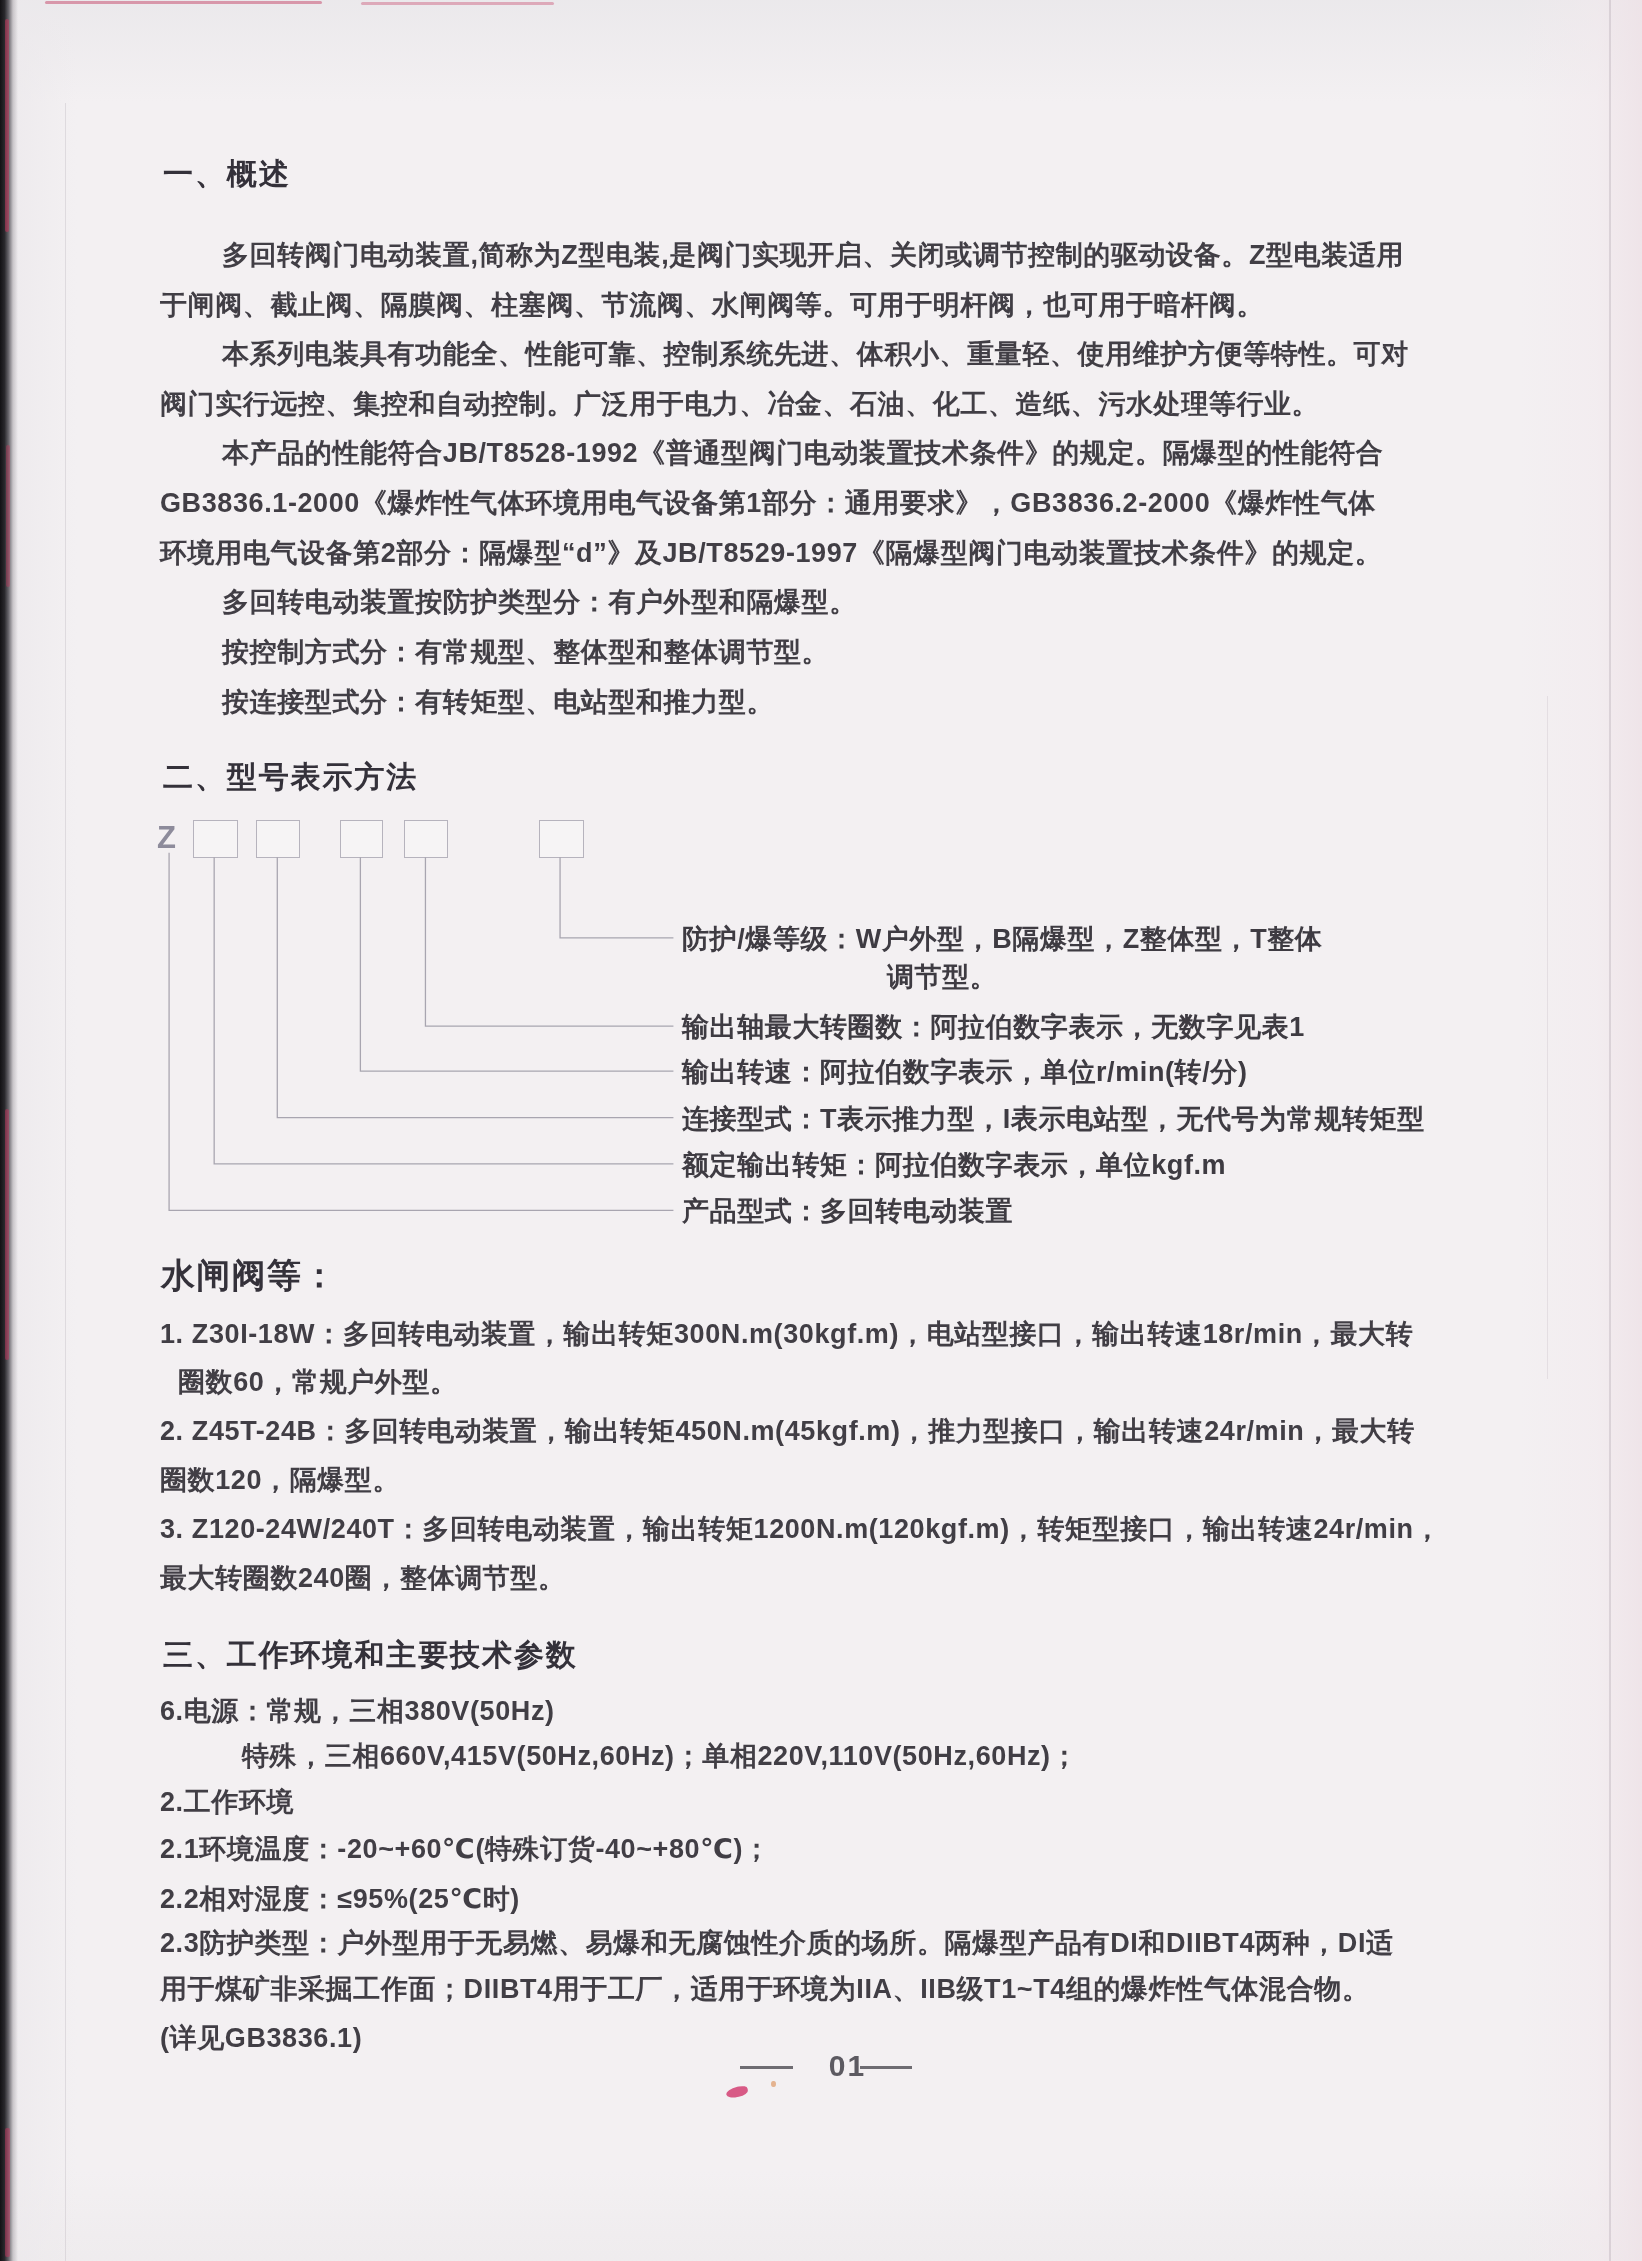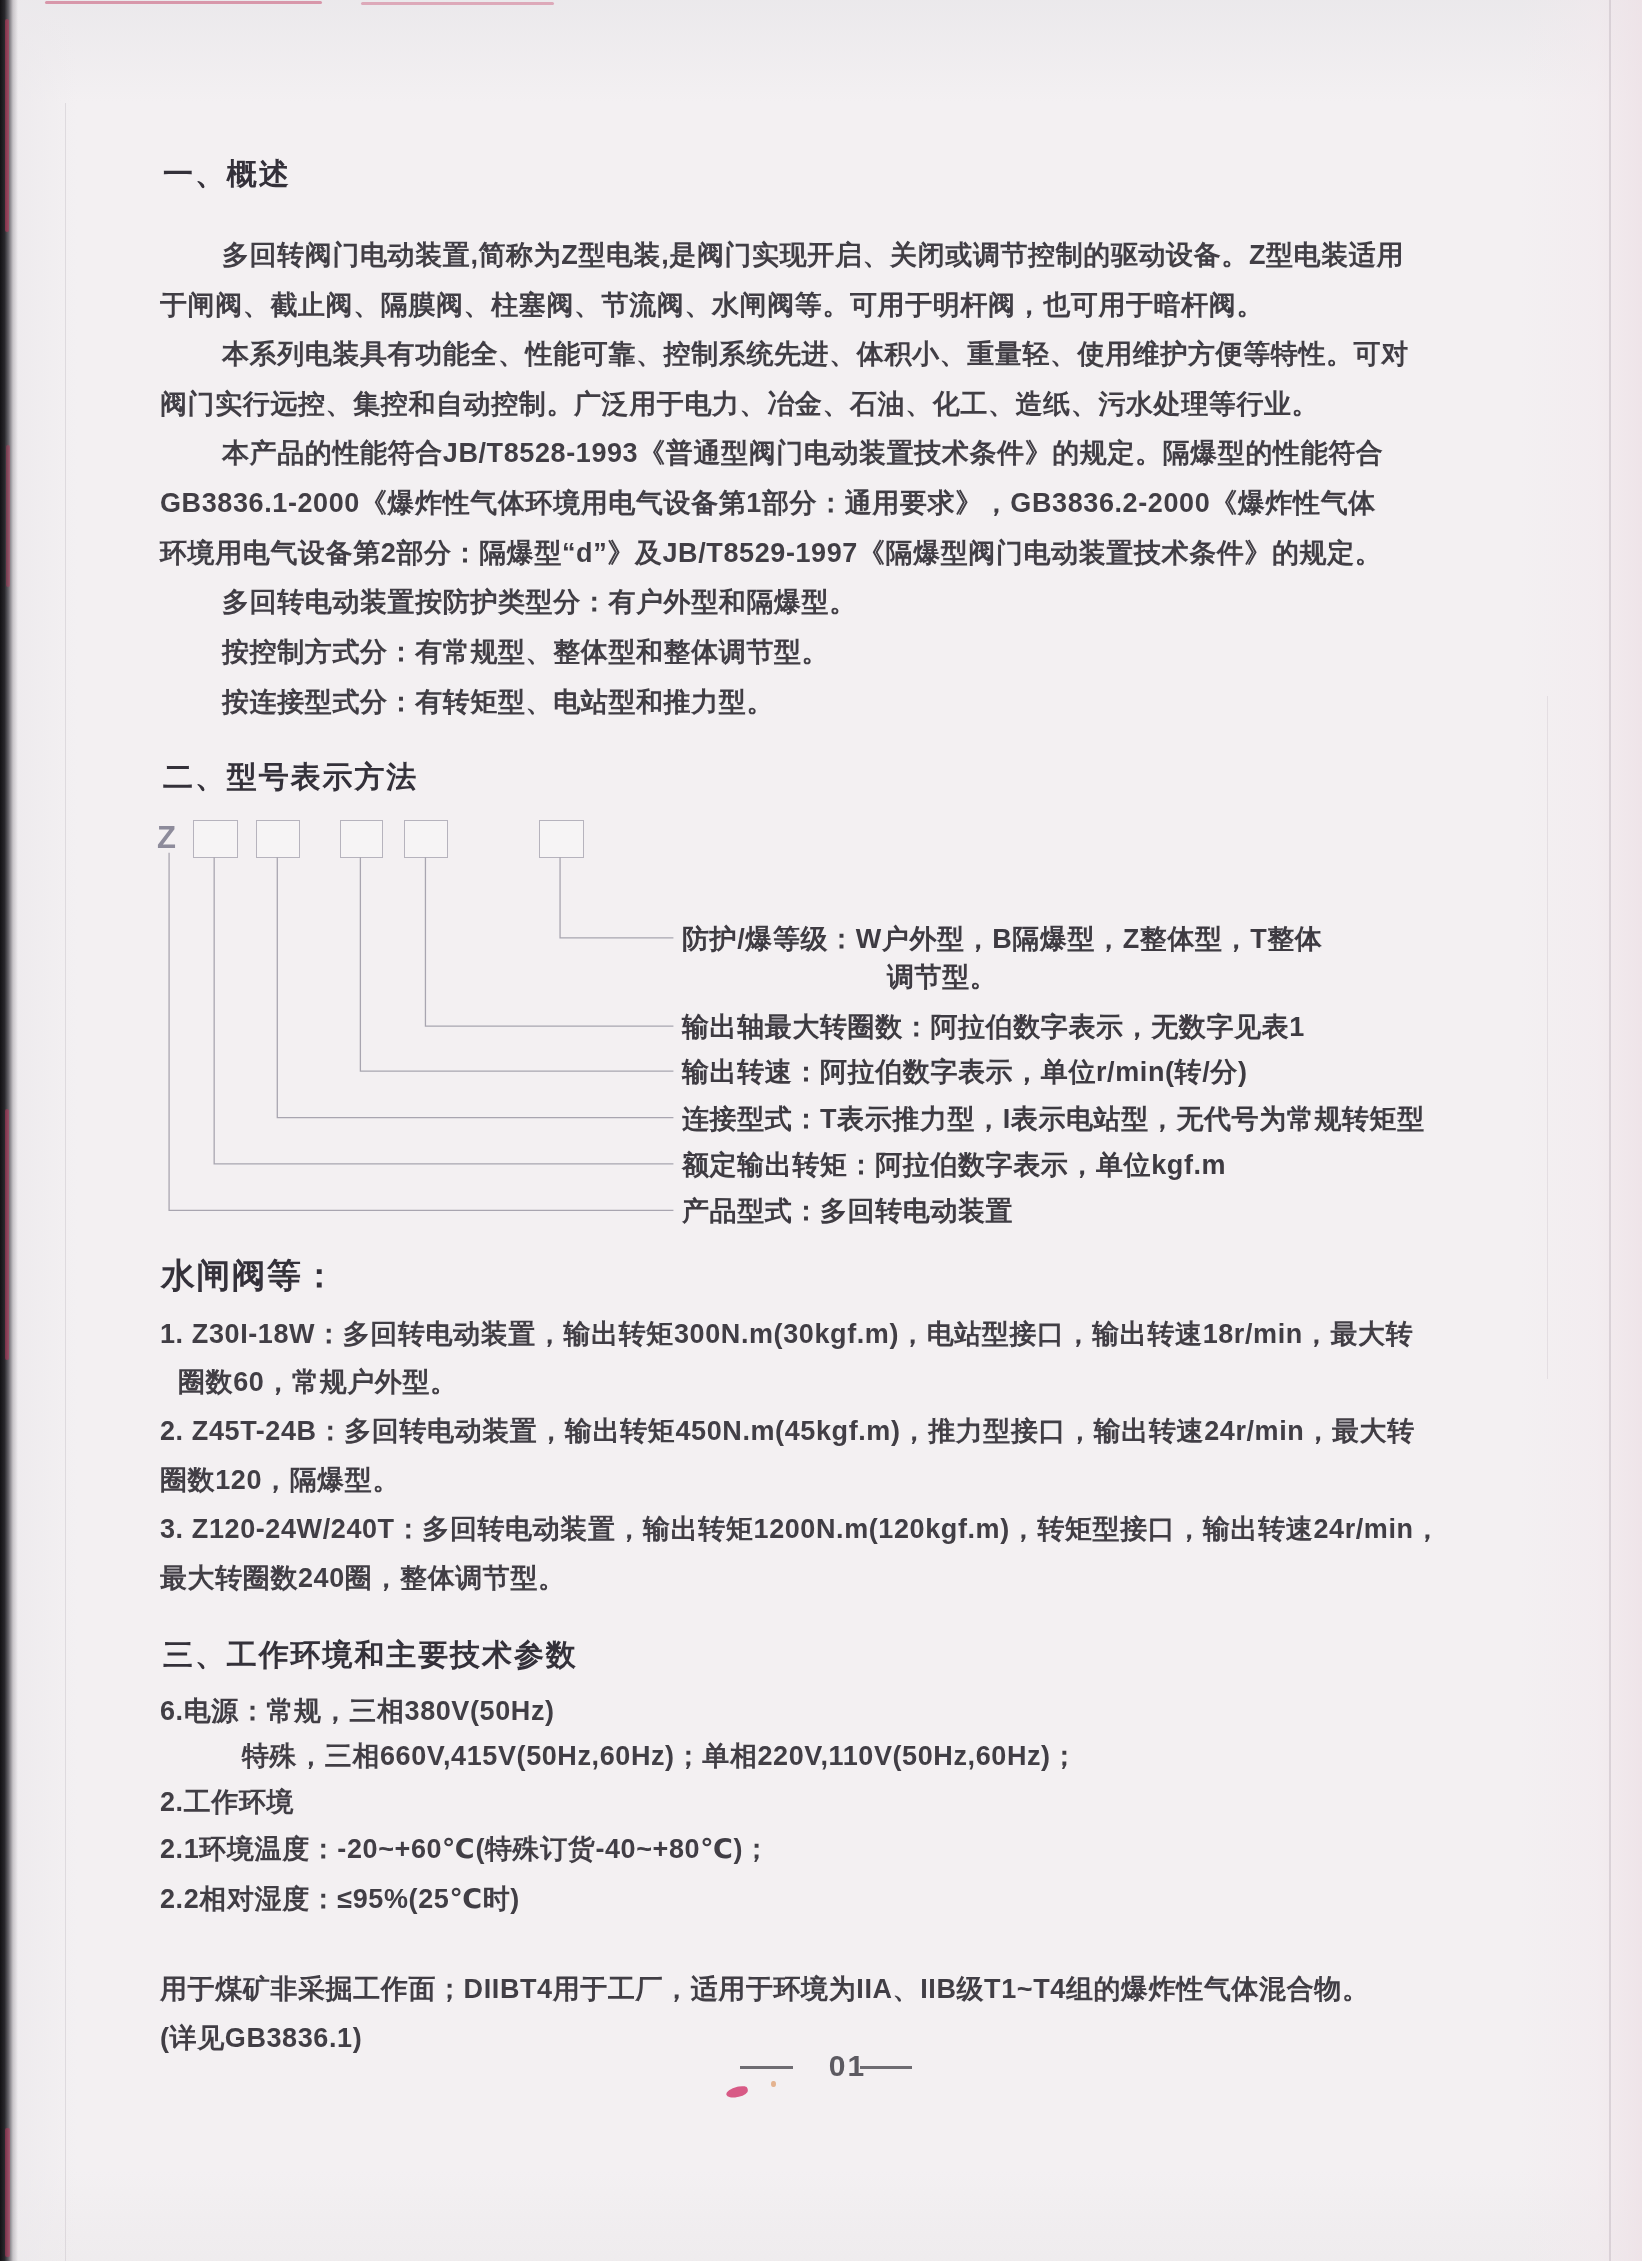--- a/index.html
+++ b/index.html
@@ -76,21 +76,21 @@
   <div class="red-streak rs-top1"></div>
   <div class="red-streak rs-top2"></div>
   <div class="red-fleck"></div>
   <div class="red-fleck2"></div>
 
   <div class="heading" style="left:163px;top:157px">一、概述</div>
   <div class="tline" style="left:222px;top:240px">多回转阀门电动装置,简称为Z型电装,是阀门实现开启、关闭或调节控制的驱动设备。Z型电装适用</div>
   <div class="tline" style="left:160px;top:290px">于闸阀、截止阀、隔膜阀、柱塞阀、节流阀、水闸阀等。可用于明杆阀，也可用于暗杆阀。</div>
   <div class="tline" style="left:222px;top:339px">本系列电装具有功能全、性能可靠、控制系统先进、体积小、重量轻、使用维护方便等特性。可对</div>
   <div class="tline" style="left:160px;top:389px">阀门实行远控、集控和自动控制。广泛用于电力、冶金、石油、化工、造纸、污水处理等行业。</div>
-  <div class="tline" style="left:222px;top:438px">本产品的性能符合JB/T8528-1993《普通型阀门电动装置技术条件》的规定。隔爆型的性能符合</div>
+  <div class="tline" style="left:222px;top:438px">本产品的性能符合JB/T8528-1992《普通型阀门电动装置技术条件》的规定。隔爆型的性能符合</div>
   <div class="tline" style="left:160px;top:488px">GB3836.1-2000《爆炸性气体环境用电气设备第1部分：通用要求》，GB3836.2-2000《爆炸性气体</div>
   <div class="tline" style="left:160px;top:538px">环境用电气设备第2部分：隔爆型“d”》及JB/T8529-1997《隔爆型阀门电动装置技术条件》的规定。</div>
   <div class="tline" style="left:222px;top:587px">多回转电动装置按防护类型分：有户外型和隔爆型。</div>
   <div class="tline" style="left:222px;top:637px">按控制方式分：有常规型、整体型和整体调节型。</div>
   <div class="tline" style="left:222px;top:687px">按连接型式分：有转矩型、电站型和推力型。</div>
 
   <div class="heading" style="left:163px;top:760px">二、型号表示方法</div>
 
   <div class="dg-z">Z</div>
   <div class="dg-box b1"></div>
@@ -123,20 +123,21 @@
   <div class="tline" style="left:160px;top:1465px">圈数120，隔爆型。</div>
   <div class="tline" style="left:160px;top:1514px">3. Z120-24W/240T：多回转电动装置，输出转矩1200N.m(120kgf.m)，转矩型接口，输出转速24r/min，</div>
   <div class="tline" style="left:160px;top:1563px">最大转圈数240圈，整体调节型。</div>
 
   <div class="heading" style="left:163px;top:1638px">三、工作环境和主要技术参数</div>
   <div class="tline" style="left:160px;top:1696px">6.电源：常规，三相380V(50Hz)</div>
   <div class="tline" style="left:242px;top:1741px">特殊，三相660V,415V(50Hz,60Hz)；单相220V,110V(50Hz,60Hz)；</div>
   <div class="tline" style="left:160px;top:1787px">2.工作环境</div>
   <div class="tline" style="left:160px;top:1834px">2.1环境温度：-20~+60℃(特殊订货-40~+80℃)；</div>
   <div class="tline" style="left:160px;top:1884px">2.2相对湿度：≤95%(25℃时)</div>
+  <div class="tline" style="left:160px;top:1928px">2.3防护类型：户外型用于无易燃、易爆和无腐蚀性介质的场所。隔爆型产品有DI和DIIBT4两种，DI适</div>
   <div class="tline" style="left:160px;top:1974px">用于煤矿非采掘工作面；DIIBT4用于工厂，适用于环境为IIA、IIB级T1~T4组的爆炸性气体混合物。</div>
   <div class="tline" style="left:160px;top:2023px">(详见GB3836.1)</div>
 
   <div class="footer-wrap">
     <div class="pg-dash pgd-l"></div>
     <div class="pg-num">01</div>
     <div class="pg-dash pgd-r"></div>
   </div>
 
 </div>

